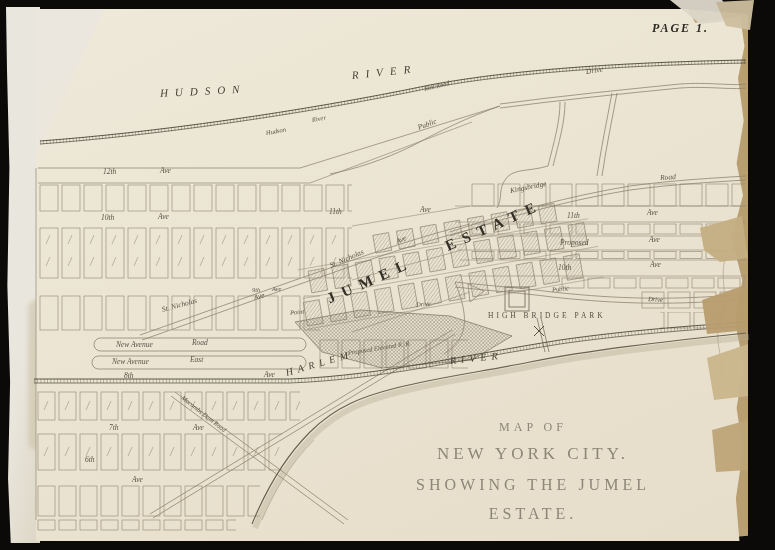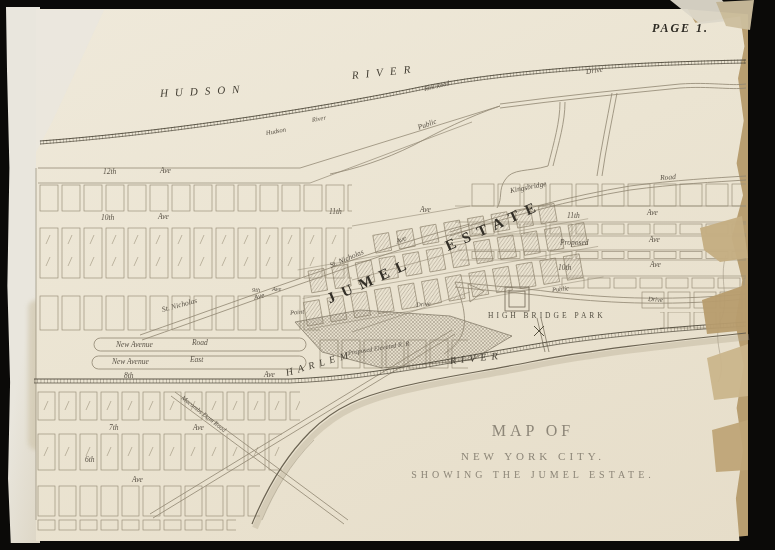--- a/index.html
+++ b/index.html
@@ -21,21 +21,21 @@
        transform-origin:left center;line-height:1;}
   .s6{font-size:6.5px;} .s7{font-size:7.5px;}
   .big{font-size:11px;letter-spacing:7px;color:#464136;}
   .med{font-size:10px;letter-spacing:5px;color:#464136;}
   .parklbl{font-style:normal;font-size:7.5px;letter-spacing:3px;color:#555044;}
   .estate-lbl{font-style:normal;font-weight:bold;font-size:15px;letter-spacing:8px;
       word-spacing:26px;color:#332f27;}
   .pagenum{font-size:12px;letter-spacing:2px;font-weight:bold;color:#2e2b24;}
   .titleblock{position:absolute;left:408px;top:416px;width:250px;text-align:center;color:#8d8678;}
   .titleblock div{letter-spacing:4px;line-height:1.85;}
-  .t1{font-size:16px;} .t2{font-size:11px;} .t3{font-size:10px;}
+  .t1{font-size:12px;} .t2{font-size:17px;} .t3{font-size:16px;}
 </style>
 </head>
 <body>
 
 <div class="stage">
   <div class="side-strip"></div>
   <div class="side-streak"></div>
   <div class="tape-under"></div>
   <div class="paper"></div>
 

